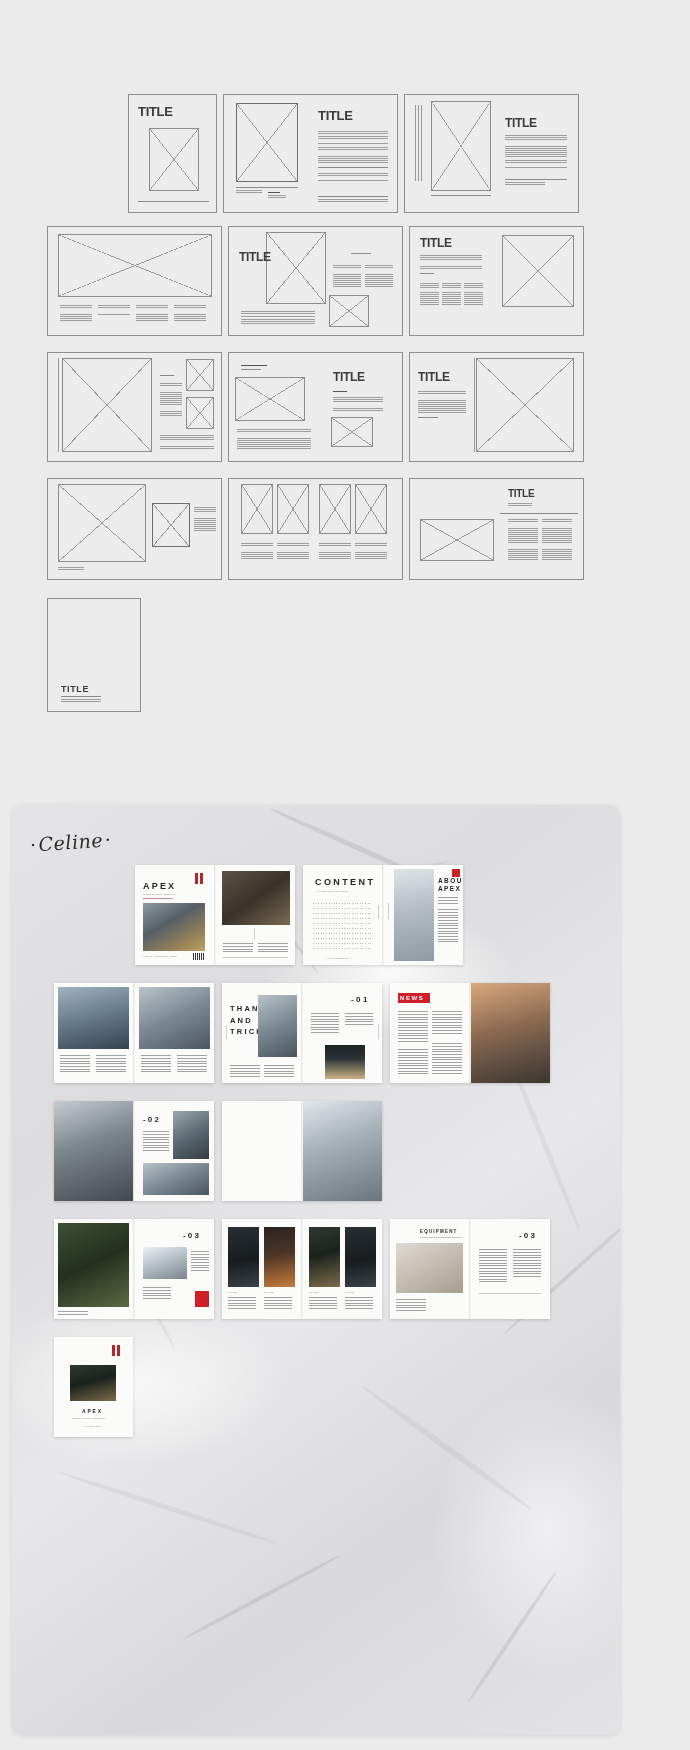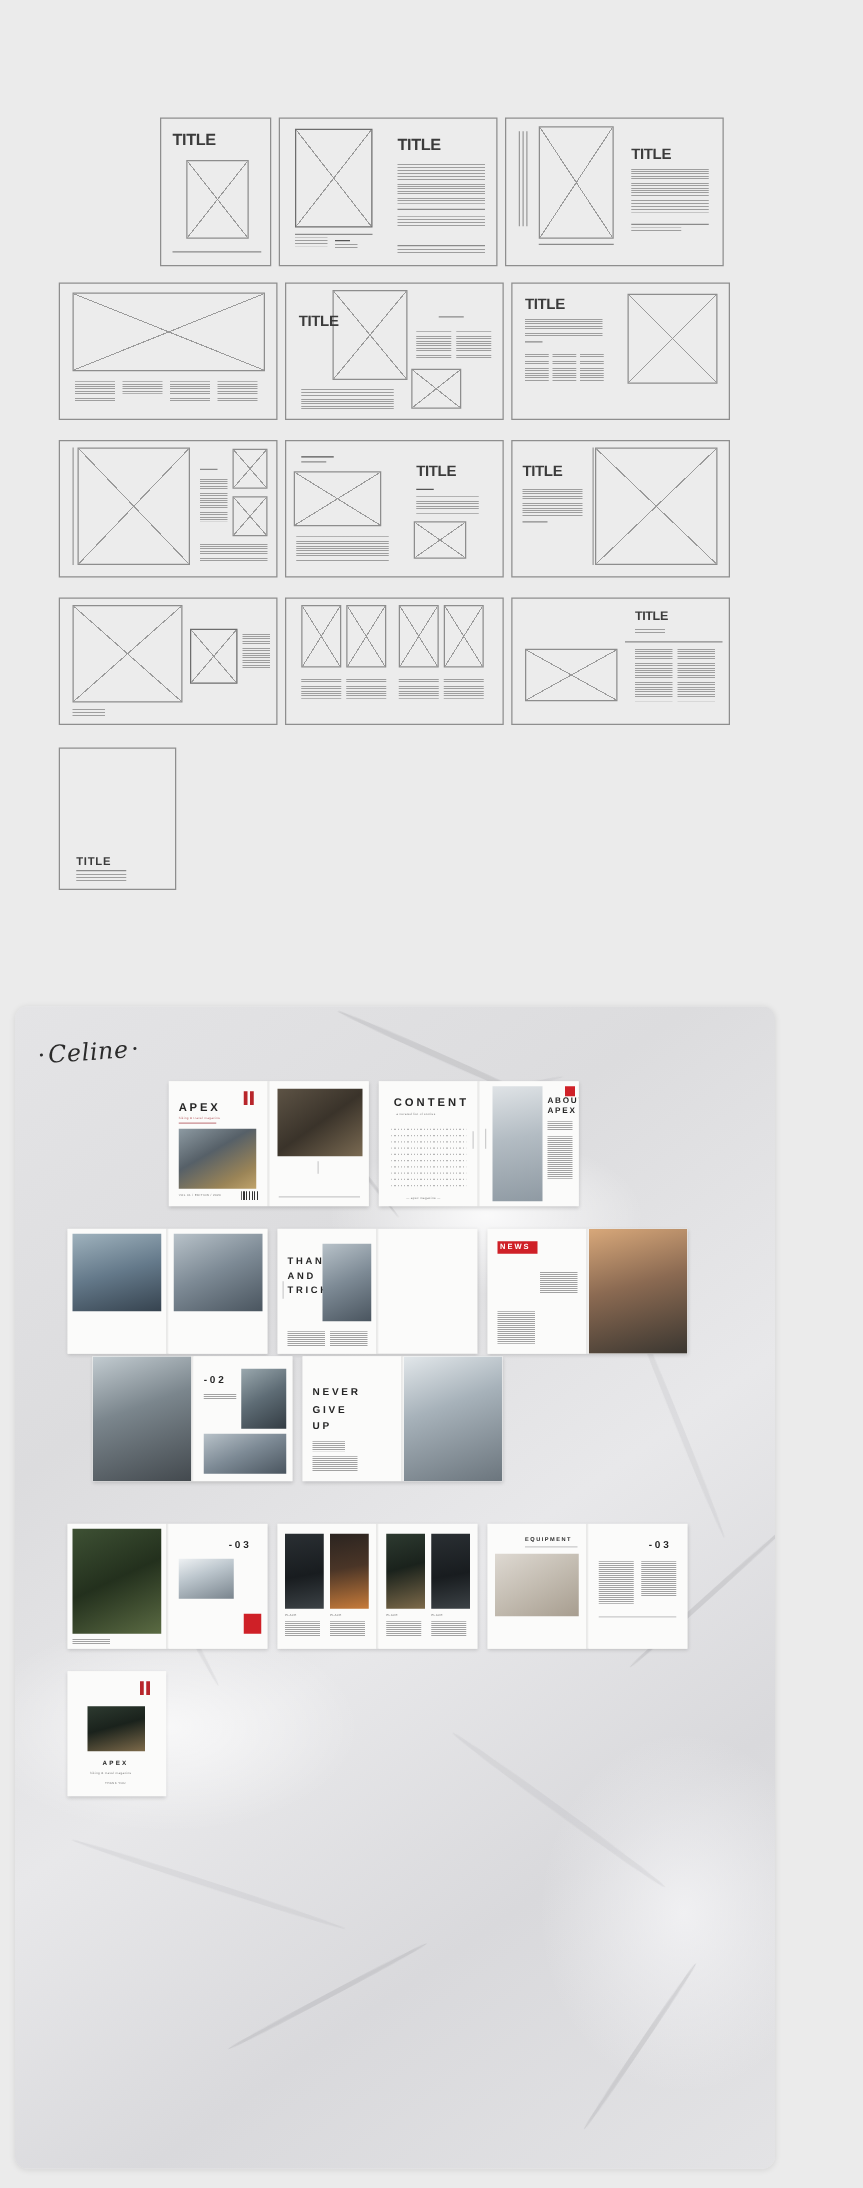--- a/index.html
+++ b/index.html
@@ -450,62 +450,62 @@
         <div class="page left" style="width:79px;">
           <div class="txt hd" style="left:8px;top:20px;font-size:7.5px;letter-spacing:2.2px;line-height:1.55;">THANK
 AND
 TRICK</div>
           <div class="ph ph-mount" style="left:36px;top:12px;width:39px;height:62px;"></div>
           <div class="lines tight" style="left:8px;top:82px;width:30px;height:12px;"></div>
           <div class="lines tight" style="left:42px;top:82px;width:30px;height:12px;"></div>
           <div class="vhair" style="left:4px;top:42px;height:14px;"></div>
         </div>
         <div class="gutter" style="left:79px;"></div>
+        <div class="page" style="left:81px;width:79px;">
+          <div class="txt hd" style="left:48px;top:12px;font-size:8px;letter-spacing:2.4px;">-01</div>
+          <div class="lines tight" style="left:8px;top:30px;width:28px;height:22px;"></div>
+          <div class="lines tight" style="left:42px;top:30px;width:28px;height:14px;"></div>
+          <div class="ph ph-tent" style="left:22px;top:62px;width:40px;height:34px;"></div>
+          <div class="vhair" style="left:75px;top:42px;height:14px;"></div>
+        </div>
       </div>
 
       <div class="spread" style="width:160px;height:100px;">
         <div class="page left" style="width:79px;">
           <div class="red-block" style="left:8px;top:10px;width:32px;height:10px;"></div>
           <div class="txt hd" style="left:10px;top:12px;font-size:6px;letter-spacing:1.6px;color:#fff;">NEWS</div>
           <div class="lines tight" style="left:8px;top:28px;width:30px;height:32px;"></div>
           <div class="lines tight" style="left:42px;top:28px;width:30px;height:24px;"></div>
           <div class="lines tight" style="left:8px;top:66px;width:30px;height:26px;"></div>
           <div class="lines tight" style="left:42px;top:60px;width:30px;height:32px;"></div>
         </div>
         <div class="gutter" style="left:79px;"></div>
         <div class="page" style="left:81px;width:79px;">
           <div class="ph ph-sunset" style="left:0px;top:0px;width:79px;height:100px;"></div>
         </div>
       </div>
     </div>
 
-    <div class="spread-row" style="left:42px;top:280px;margin-left:20px;">
+    <div class="spread-row" style="left:42px;top:296px;">
 
       <div class="spread" style="width:160px;height:100px;margin-right:8px;">
         <div class="page left" style="width:79px;">
           <div class="ph ph-train" style="left:0px;top:0px;width:79px;height:100px;"></div>
         </div>
         <div class="gutter" style="left:79px;"></div>
         <div class="page" style="left:81px;width:79px;">
           <div class="txt hd" style="left:8px;top:14px;font-size:8px;letter-spacing:2.2px;">-02</div>
           <div class="lines tight" style="left:8px;top:30px;width:26px;height:20px;"></div>
           <div class="ph ph-valley" style="left:38px;top:10px;width:36px;height:48px;"></div>
           <div class="ph ph-mount" style="left:8px;top:62px;width:66px;height:32px;"></div>
         </div>
       </div>
 
 
       <div class="spread" style="width:160px;height:100px;">
-        <div class="page left" style="width:79px;">
-          <div class="txt hd" style="left:8px;top:22px;font-size:8px;letter-spacing:2.2px;line-height:1.7;">NEVER
-GIVE
-UP</div>
-          <div class="lines tight" style="left:8px;top:68px;width:26px;height:8px;"></div>
-          <div class="lines tight" style="left:8px;top:80px;width:36px;height:12px;"></div>
-        </div>
         <div class="gutter" style="left:79px;"></div>
         <div class="page" style="left:81px;width:79px;">
           <div class="ph ph-cliff" style="left:0px;top:0px;width:79px;height:100px;"></div>
         </div>
       </div>
     </div>
 
     <div class="spread-row" style="left:42px;top:414px;">
 
       <div class="spread" style="width:160px;height:100px;margin-right:8px;">

